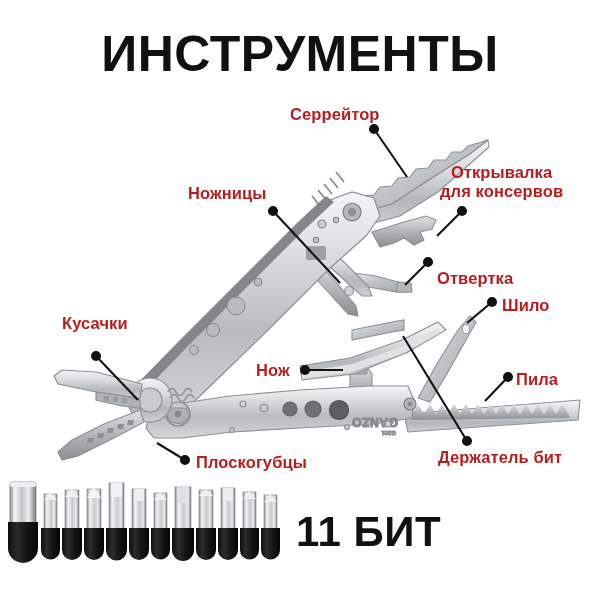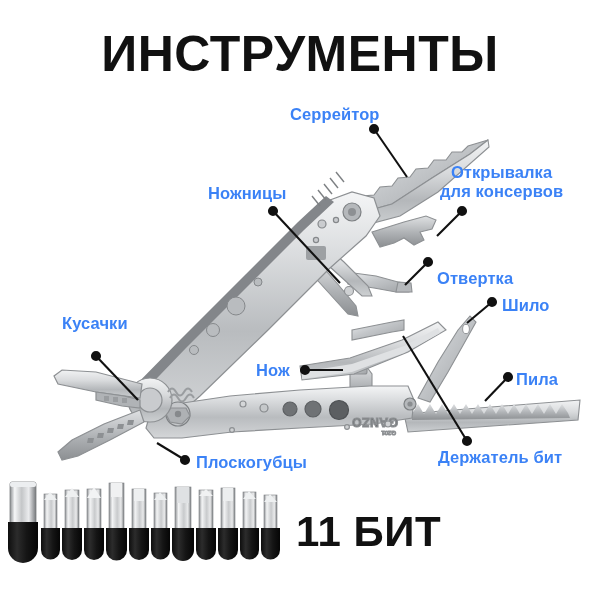--- a/index.html
+++ b/index.html
@@ -51,21 +51,21 @@
     letter-spacing: 0.5px;
     white-space: nowrap;
   }
 
   
   .callout {
     position: absolute;
     font-size: 16.5px;
     line-height: 19px;
     font-weight: 600;
-    color: #3b82f6;
+    color: #b91c1c;
     white-space: pre;
     letter-spacing: 0.1px;
   }
   .callout.two-line { white-space: pre-line; }
 
   
   svg.overlay {
     position: absolute;
     left: 0; top: 0;
     width: 600px; height: 600px;
@@ -374,21 +374,21 @@
         <circle cx="305" cy="370" r="4" fill="#111111"></circle>
         <line x1="185" y1="460" x2="157" y2="443" stroke="#111111" stroke-width="2.1"></line>
         <circle cx="185" cy="460" r="4" fill="#111111"></circle>
       </g>
   </svg>
 
   <div>
     <div class="callout" style="left:290px; top:105px;">Серрейтор</div>
   </div>
   <div>
-    <div class="callout" style="left:208px; top:184px;">Ножницы</div>
+    <div class="callout" style="left:188px; top:184px;">Ножницы</div>
   </div>
   <div>
     <div class="callout two-line" style="left:440px; top:163px; text-align:center;">Открывалка
 для консервов</div>
   </div>
   <div>
     <div class="callout" style="left:437px; top:269px;text-align:center;">Отвертка</div>
   </div>
   <div>
     <div class="callout" style="left:502px; top:296px;">Шило</div>

